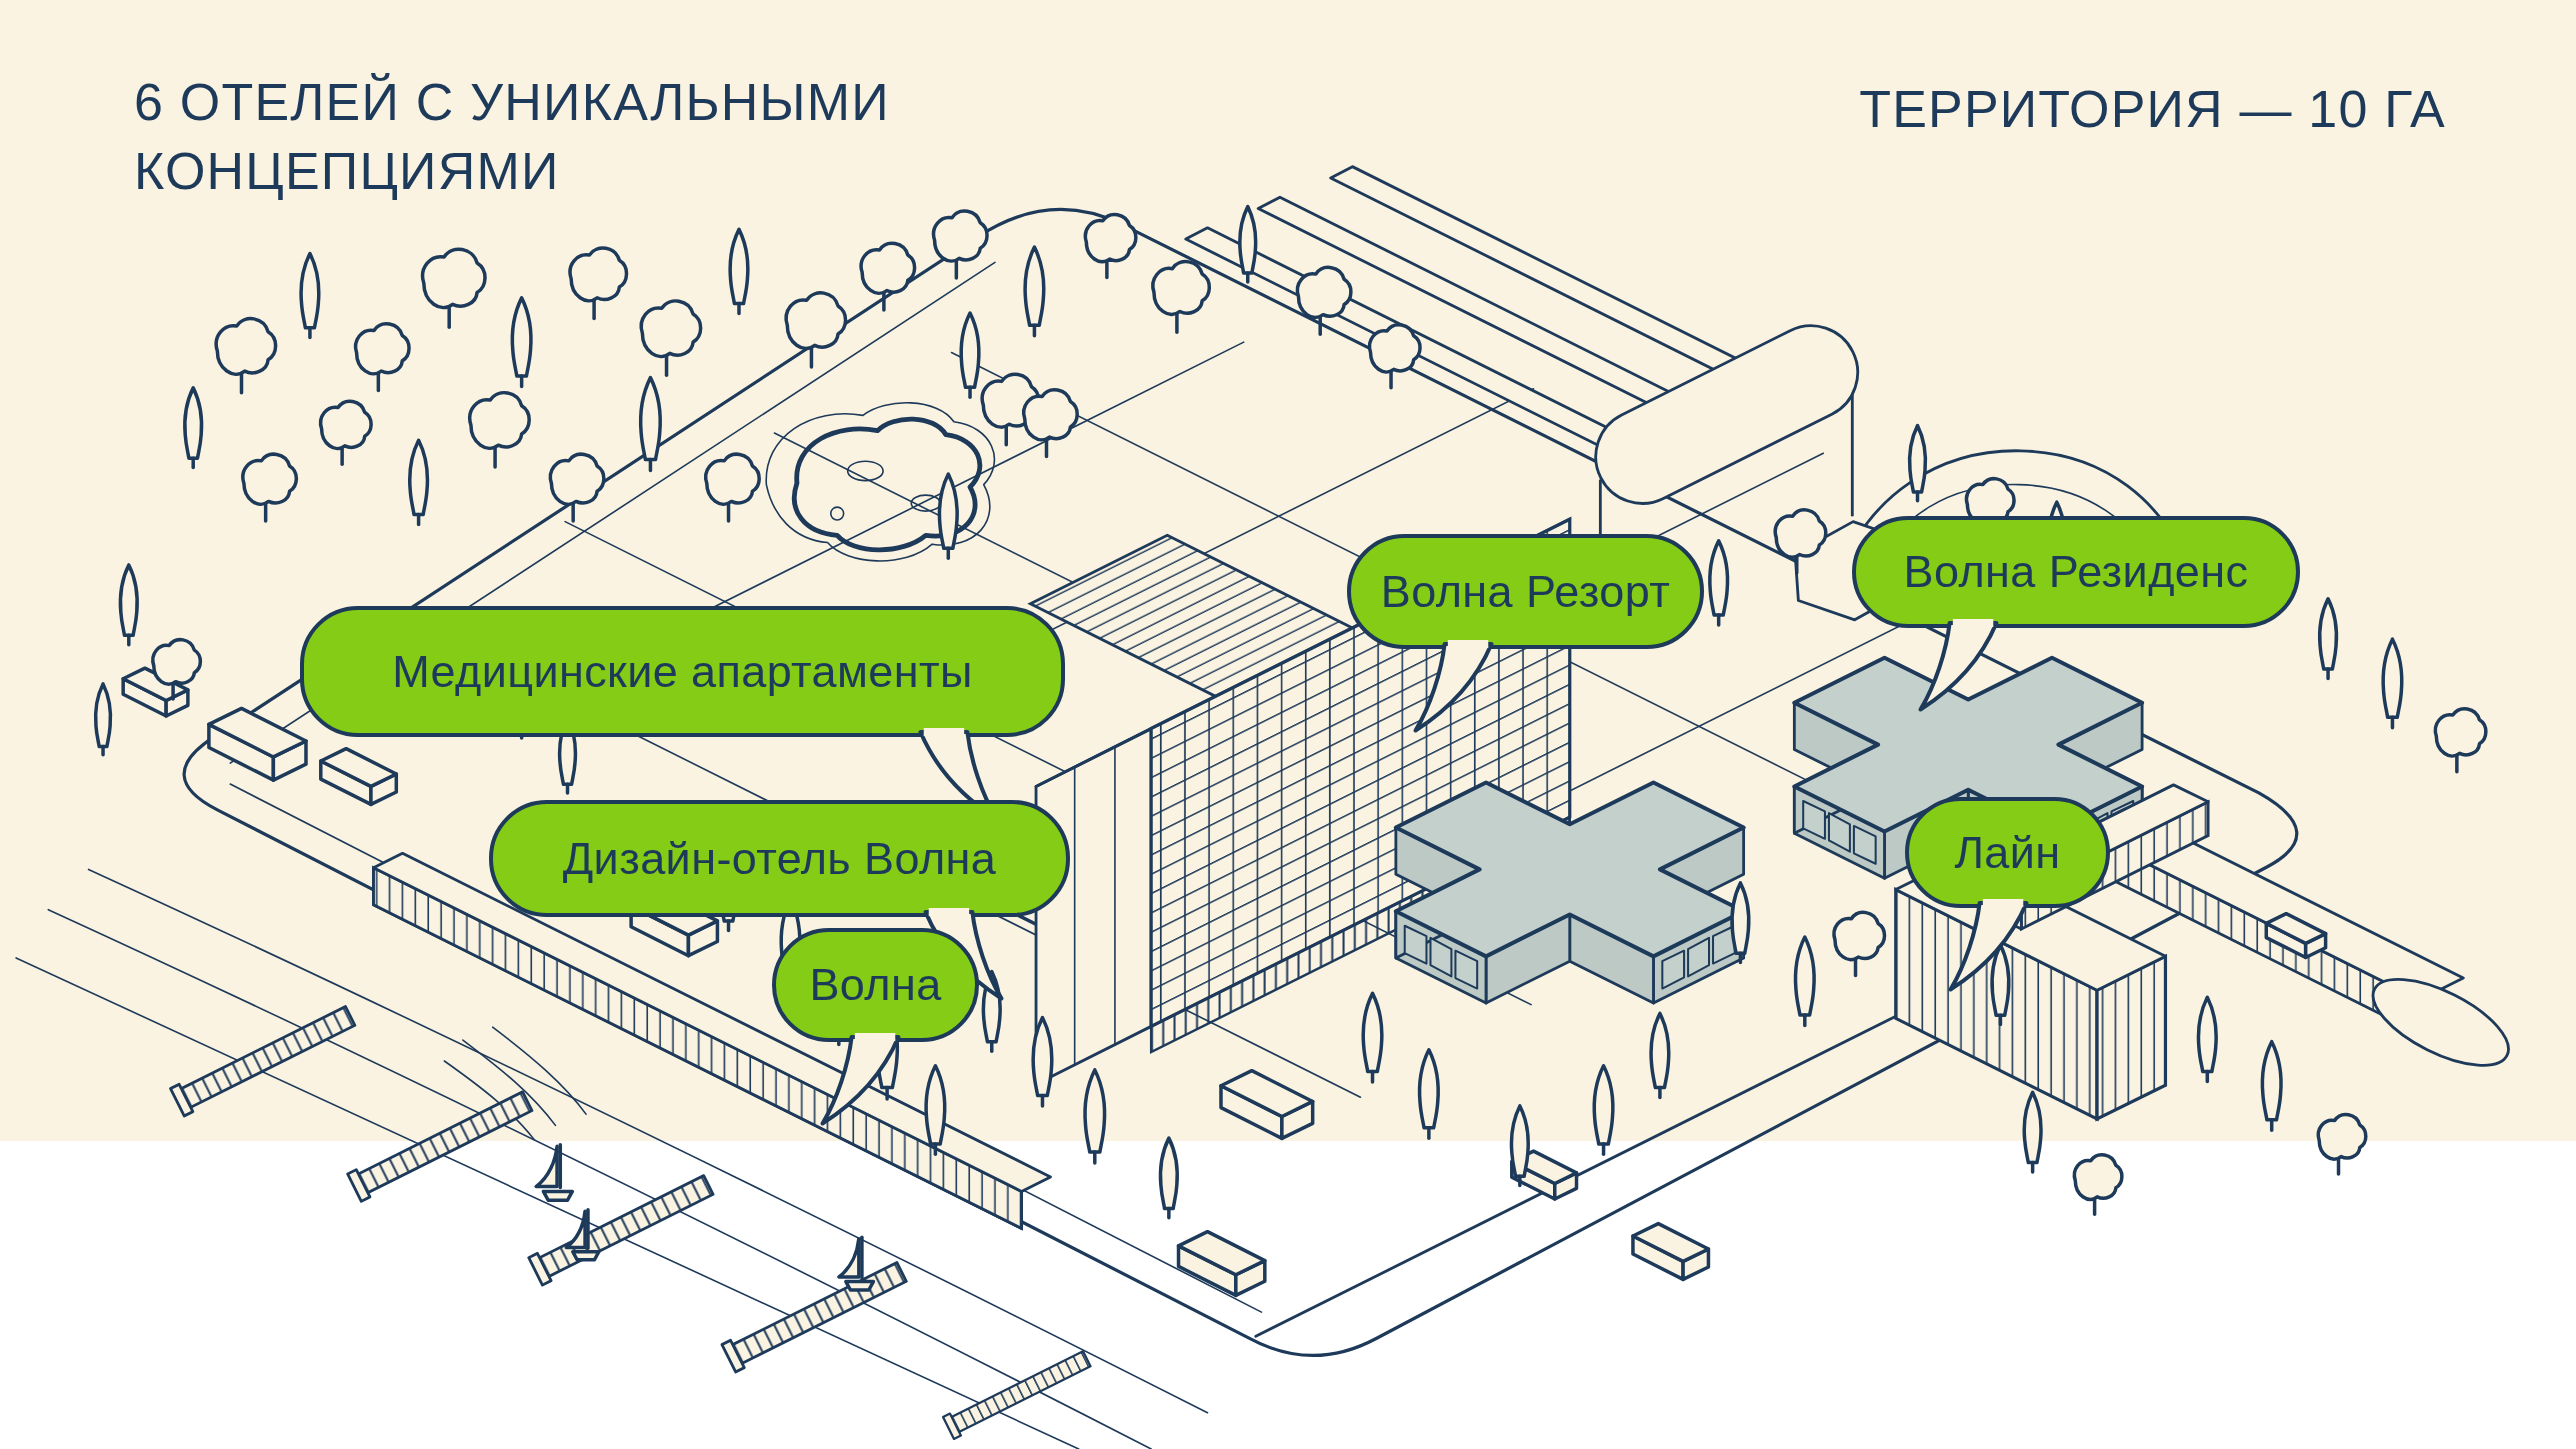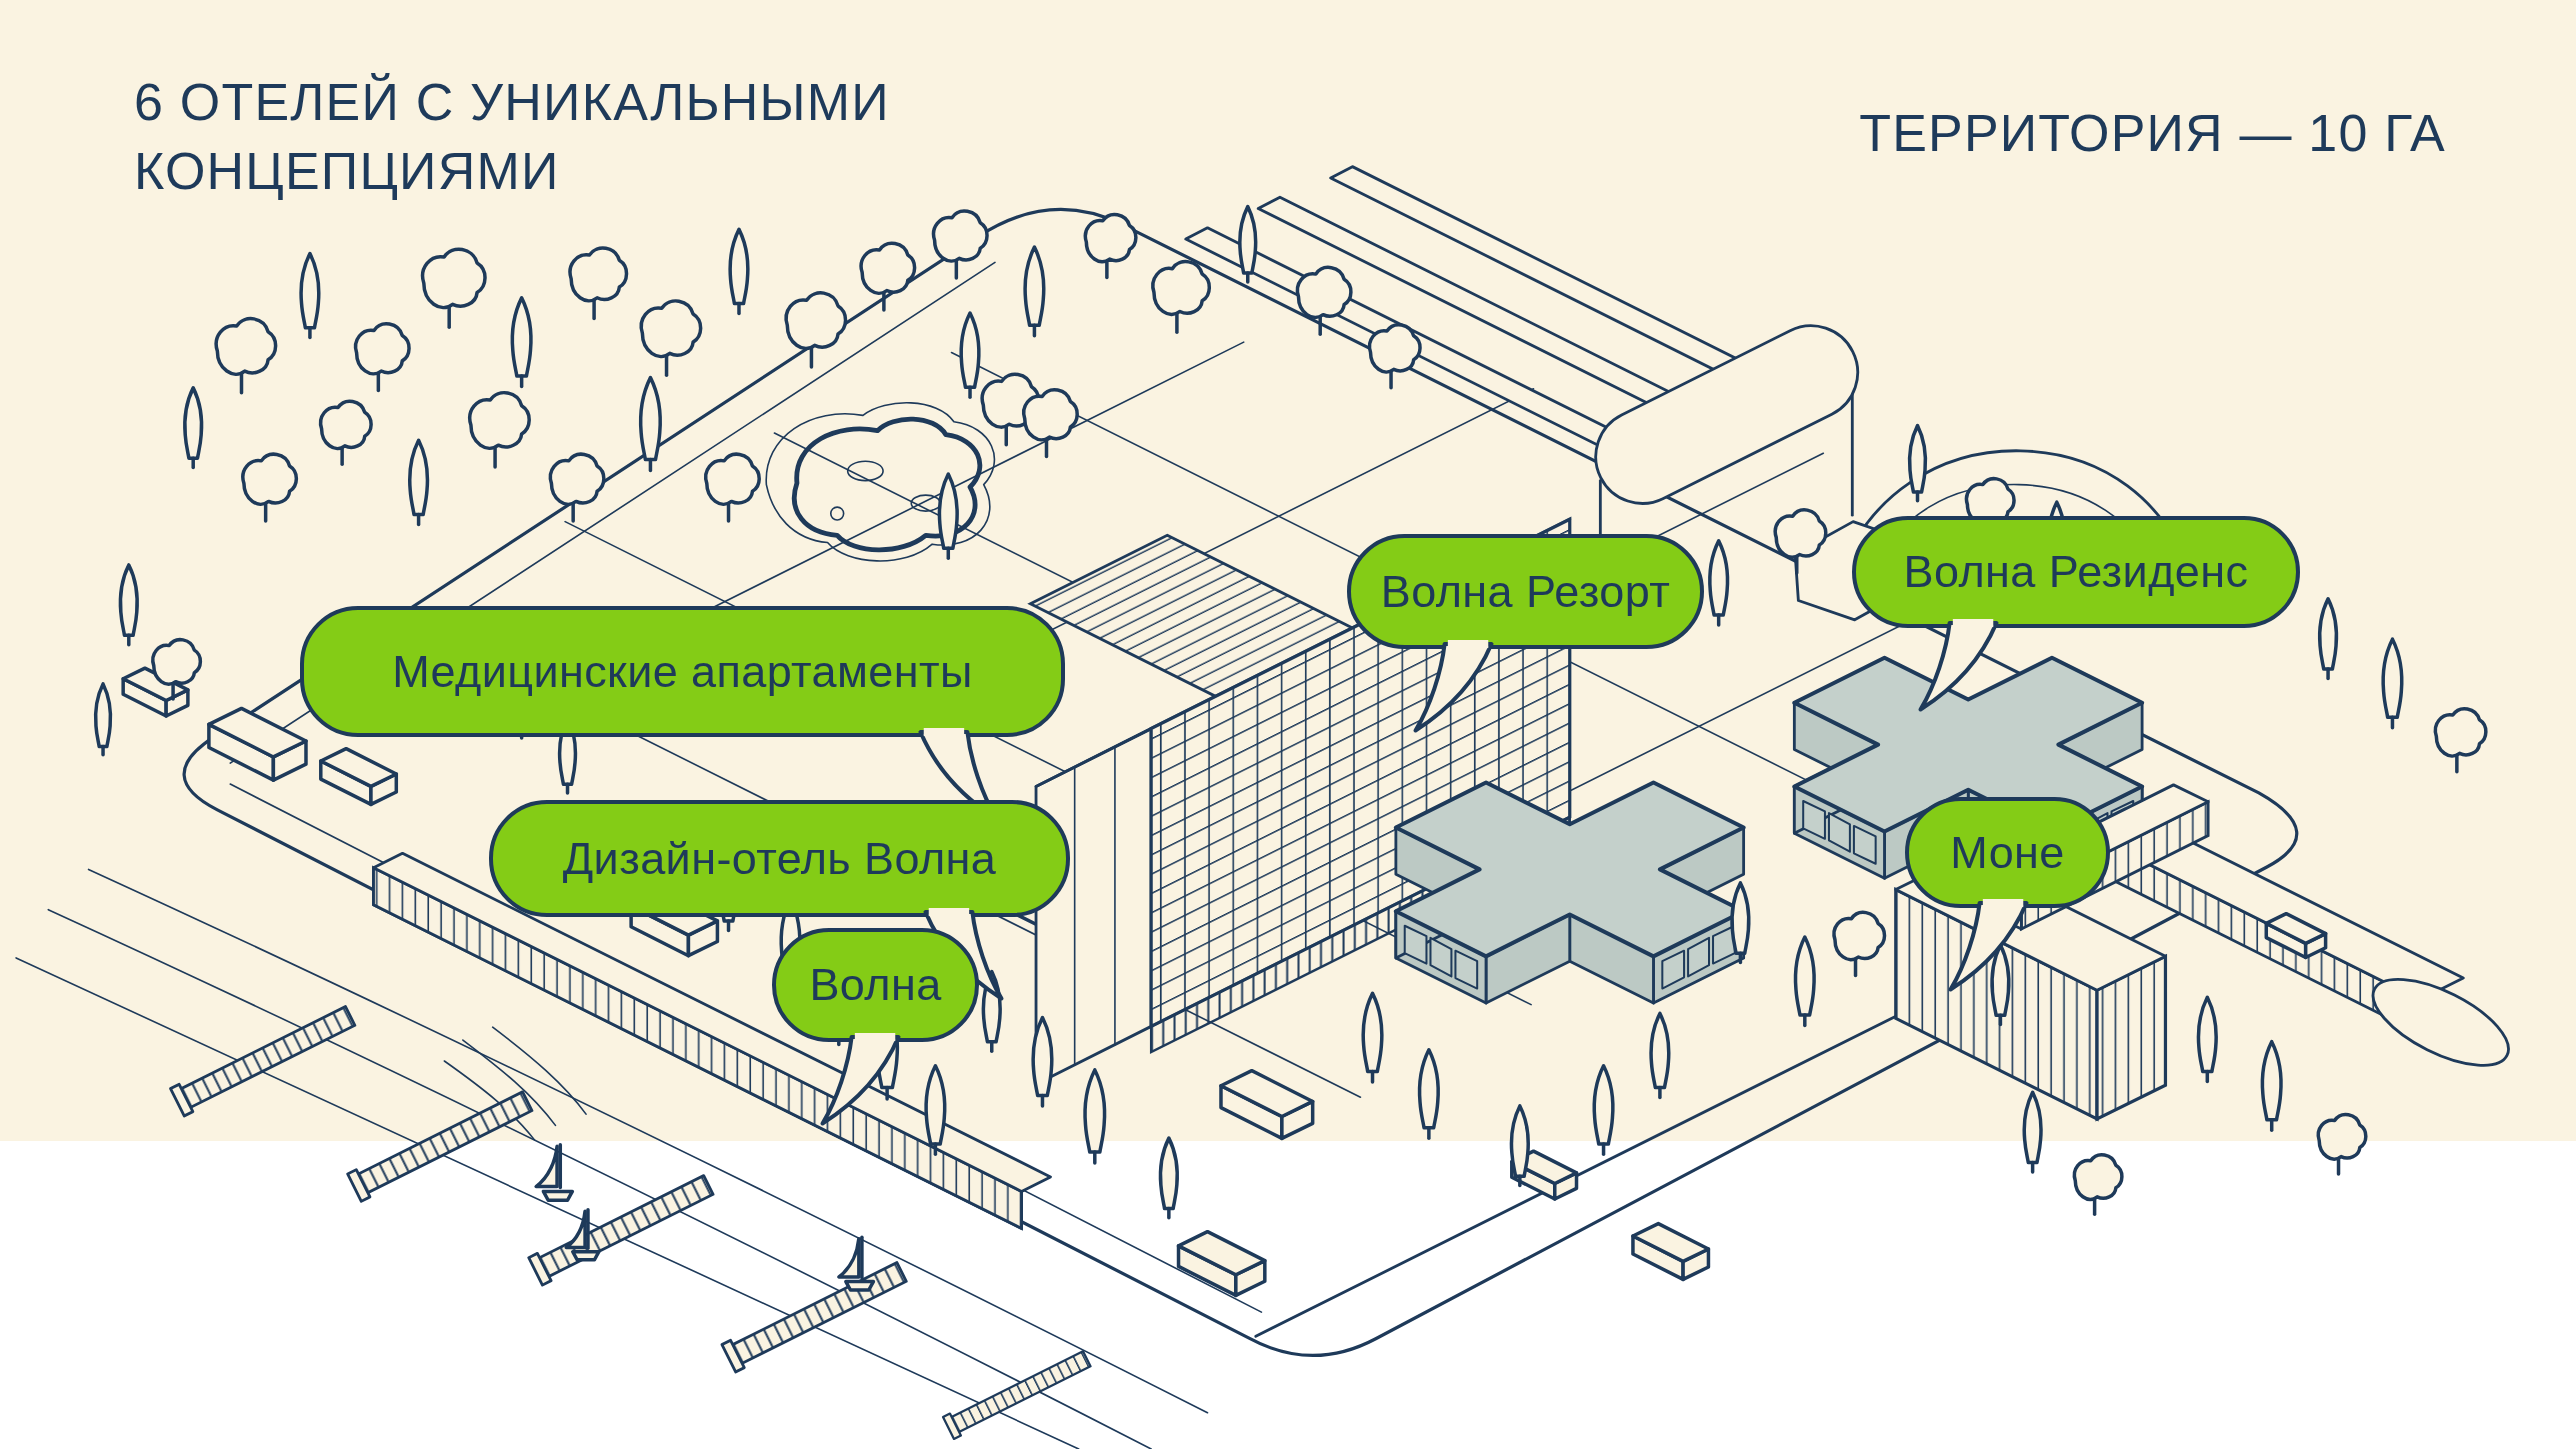--- a/index.html
+++ b/index.html
@@ -17,21 +17,21 @@
   .hlr{fill:#C4D0CB;stroke:#1E3A5A;stroke-width:5;stroke-linejoin:round;}
   .hlw{fill:#BCC9C4;stroke:#1E3A5A;stroke-width:3.5;stroke-linejoin:round;}
   .win{fill:#C4D0CB;stroke:#1E3A5A;stroke-width:2.5;stroke-linejoin:round;}
 
   .title{
     position:absolute;left:134px;top:68px;width:773px;
     font-size:52px;line-height:1.32;letter-spacing:1.2px;font-weight:400;
   }
   .stat{
     position:absolute;top:79px;right:130px;
-    font-size:52px;letter-spacing:1.2px;font-weight:400;white-space:nowrap;margin-top:24px;
+    font-size:52px;letter-spacing:1.2px;font-weight:400;white-space:nowrap;
   }
   .bubble{
     position:absolute;box-sizing:border-box;z-index:5;
     background:#84cc16;border:4px solid #1E3A5A;border-radius:58px;
     display:flex;align-items:center;justify-content:center;
     font-size:45px;letter-spacing:0.4px;white-space:nowrap;
   }
   .tail{position:absolute;width:89px;height:97px;top:calc(100% - 4.8px);pointer-events:none;}
   .tail.left{left:58px;}
   .tail.right{right:58px;}
@@ -351,21 +351,21 @@
 
   <div class="bubble b-line">
     <span>Волна</span>
     <svg class="tail left" viewBox="0 0 110 120">
       <path d="M102,5 L44,5 C40,40 26,82 8,112 C46,88 82,52 102,5 Z" fill="#FAF3E1" stroke="#1E3A5A" stroke-width="5" stroke-linejoin="round"></path>
       <rect x="48" y="0" width="50" height="10" fill="#FAF3E1"></rect>
     </svg>
   </div>
 
   <div class="bubble b-monet">
-    <span>Моне</span>
+    <span>Лайн</span>
     <svg class="tail left" viewBox="0 0 110 120">
       <path d="M102,5 L44,5 C40,40 26,82 8,112 C46,88 82,52 102,5 Z" fill="#FAF3E1" stroke="#1E3A5A" stroke-width="5" stroke-linejoin="round"></path>
       <rect x="48" y="0" width="50" height="10" fill="#FAF3E1"></rect>
     </svg>
   </div>
 
 </div>
 
 
 </body></html>

